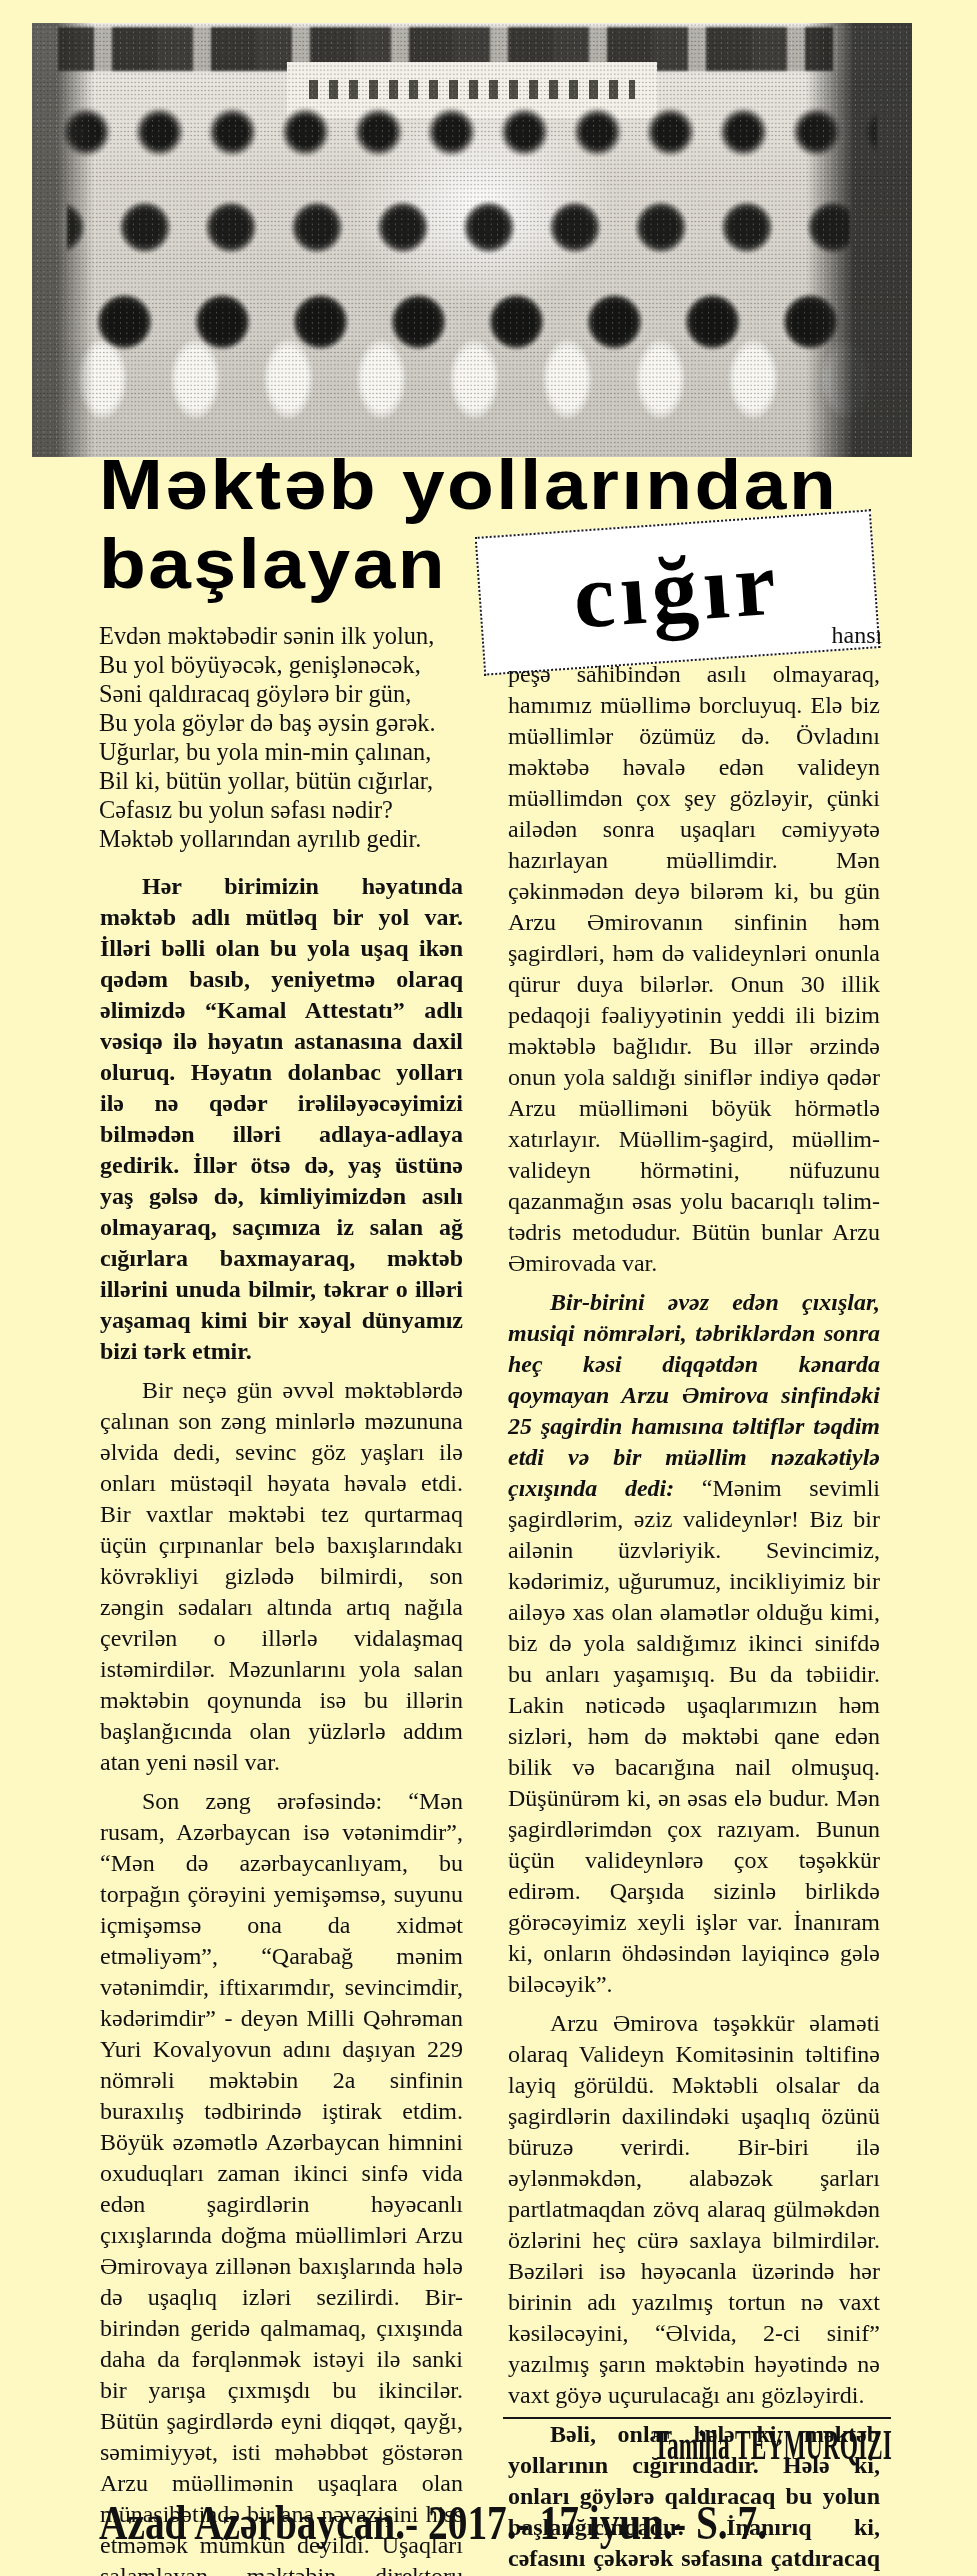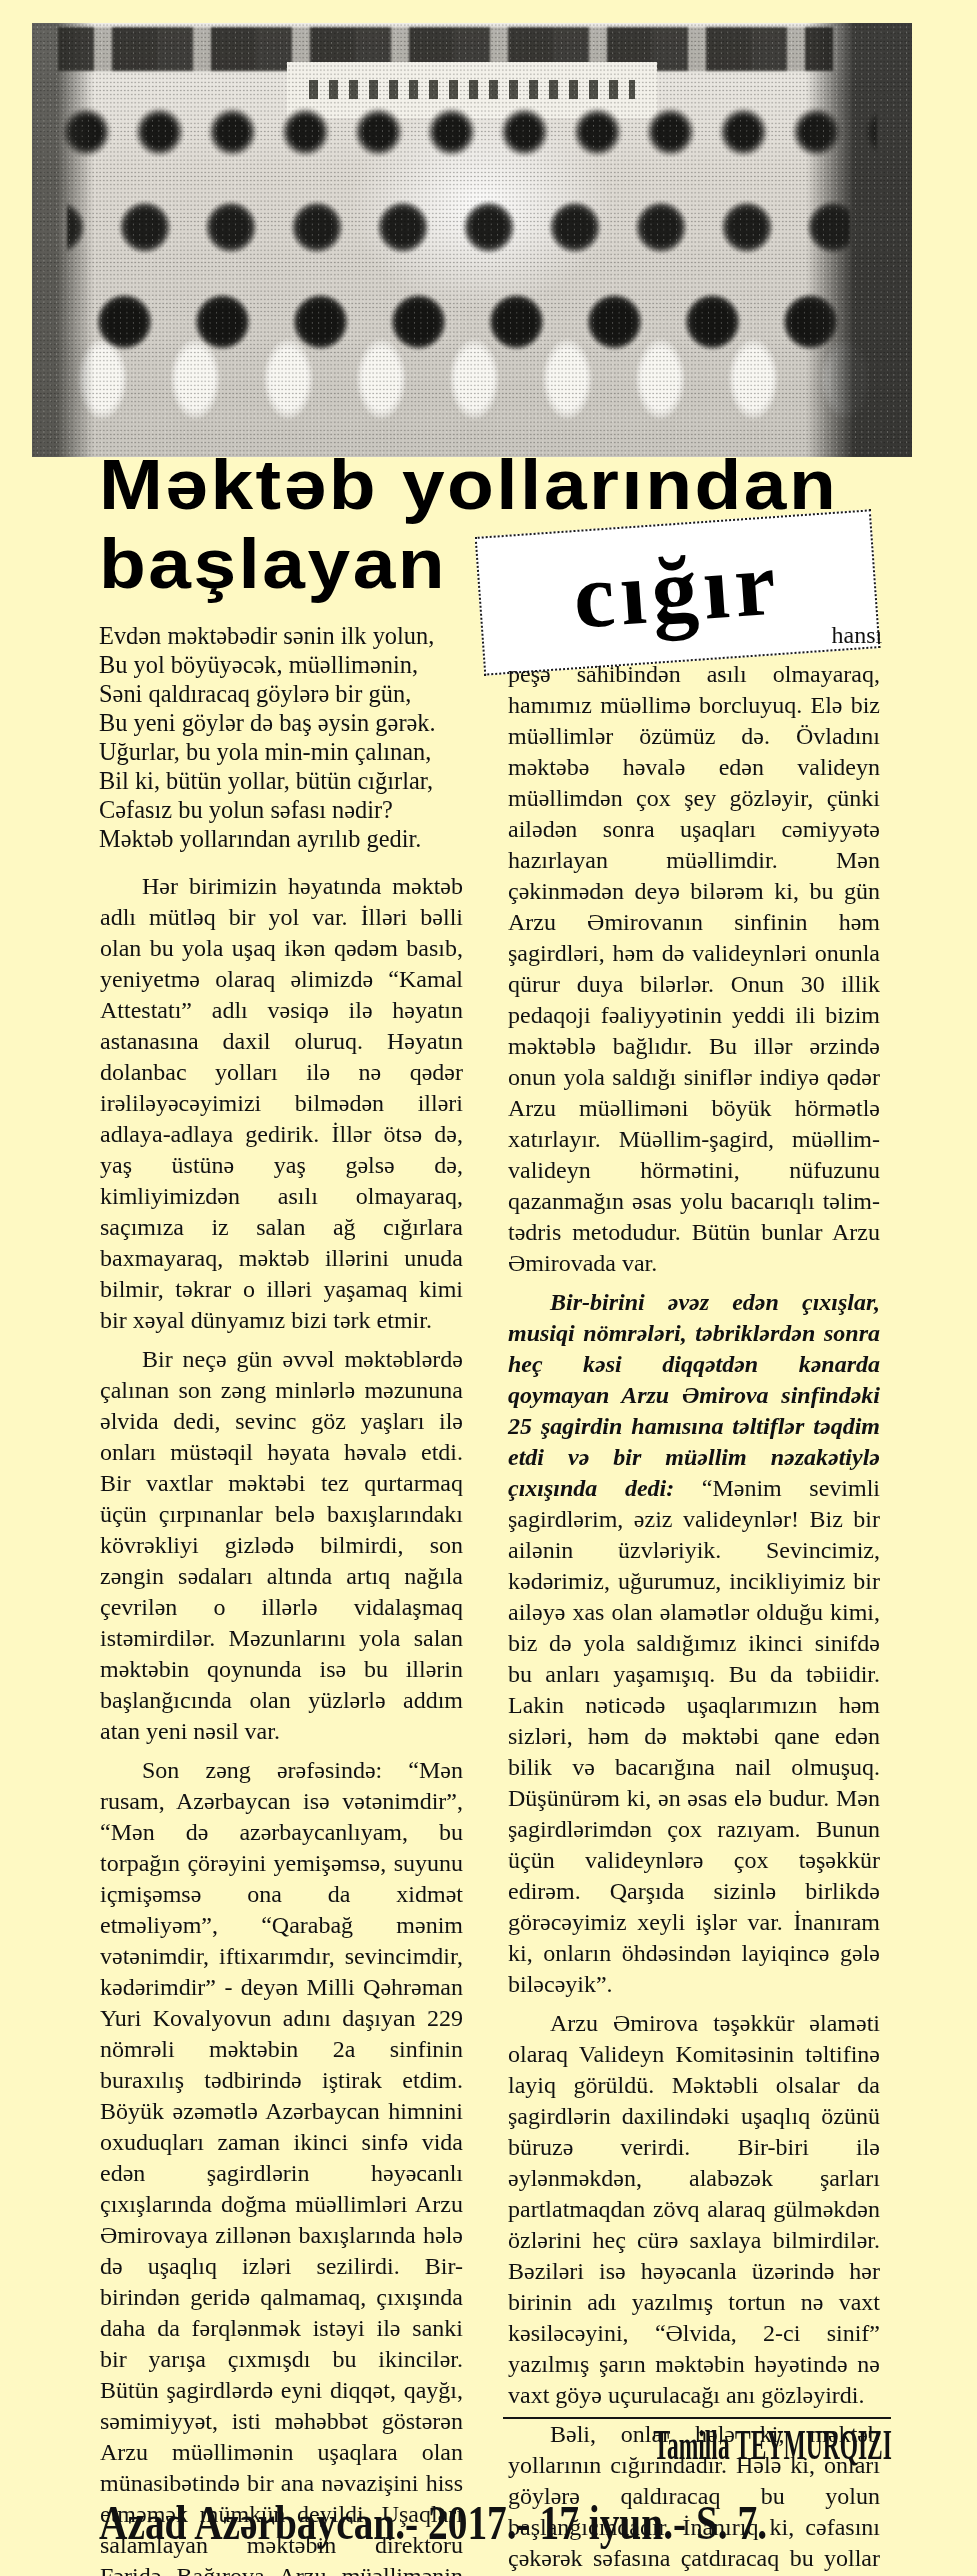--- a/index.html
+++ b/index.html
@@ -76,21 +76,21 @@
 
   
   .col { position:absolute; font-size:24px; line-height:31px; }
   .col-left  { left:92px; top:621px; width:379px; }
   .col-right { left:500px; top:620px; width:388px; }
 
   .poem { font-size:24.4px; line-height:29px; margin:0 0 17.5px 7px; }
   .poem div { white-space:nowrap; }
 
   .para { margin:8px; text-align:justify; text-indent:42px; }
-  .para.bold { font-weight:400; }
+  .para.bold { font-weight:700; }
   .para.cont { text-indent:0; }
   .bold-inline { font-weight:700;font-style:italic; }
   .lead-line { text-align:right; padding-right:5.8px; }
 
   
   .rule { position:absolute; left:503px; top:2417px; width:388px; height:0; border-top:2.3px solid #161616; }
   .byline {
     position:absolute; right:86px; top:2422px;
     font-weight:700; font-size:42px; line-height:1.1; white-space:nowrap;
     transform: scaleX(.56); transform-origin:100% 0;
@@ -122,23 +122,23 @@
   <div class="hl hl1">Məktəb yollarından</div>
   <div class="hl hl2">başlayan</div>
 
   <div class="badge-box">
     <span class="badge-text">cığır</span>
   </div>
 
   <div class="col col-left">
     <div class="poem">
       <div>Evdən məktəbədir sənin ilk yolun,</div>
-      <div>Bu yol böyüyəcək, müəllimənin,</div>
+      <div>Bu yol böyüyəcək, genişlənəcək,</div>
       <div>Səni qaldıracaq göylərə bir gün,</div>
-      <div>Bu yeni göylər də baş əysin gərək.</div>
+      <div>Bu yola göylər də baş əysin gərək.</div>
       <div>Uğurlar, bu yola min-min çalınan,</div>
       <div>Bil ki, bütün yollar, bütün cığırlar,</div>
       <div>Cəfasız bu yolun səfası nədir?</div>
       <div>Məktəb yollarından ayrılıb gedir.</div>
     </div>
     <p class="para bold">Hər birimizin həyatında məktəb adlı mütləq bir yol var. İlləri bəlli olan bu yola uşaq ikən qədəm basıb, yeniyetmə olaraq əlimizdə “Kamal Attestatı” adlı vəsiqə ilə həyatın astanasına daxil oluruq. Həyatın dolanbac yolları ilə nə qədər irəliləyəcəyimizi bilmədən illəri adlaya-adlaya gedirik. İllər ötsə də, yaş üstünə yaş gəlsə də, kimliyimizdən asılı olmayaraq, saçımıza iz salan ağ cığırlara baxmayaraq, məktəb illərini unuda bilmir, təkrar o illəri yaşamaq kimi bir xəyal dünyamız bizi tərk etmir.</p>
     <p class="para">Bir neçə gün əvvəl məktəblərdə çalınan son zəng minlərlə məzununa əlvida dedi, sevinc göz yaşları ilə onları müstəqil həyata həvalə etdi. Bir vaxtlar məktəbi tez qurtarmaq üçün çırpınanlar belə baxışlarındakı kövrəkliyi gizlədə bilmirdi, son zəngin sədaları altında artıq nağıla çevrilən o illərlə vidalaşmaq istəmirdilər. Məzunlarını yola salan məktəbin qoynunda isə bu illərin başlanğıcında olan yüzlərlə addım atan yeni nəsil var.</p>
     <p class="para">Son zəng ərəfəsində: “Mən rusam, Azərbaycan isə vətənimdir”, “Mən də azərbaycanlıyam, bu torpağın çörəyini yemişəmsə, suyunu içmişəmsə ona da xidmət etməliyəm”, “Qarabağ mənim vətənimdir, iftixarımdır, sevincimdir, kədərimdir” - deyən Milli Qəhrəman Yuri Kovalyovun adını daşıyan 229 nömrəli məktəbin 2a sinfinin buraxılış tədbirində iştirak etdim. Böyük əzəmətlə Azərbaycan himnini oxuduqları zaman ikinci sinfə vida edən şagirdlərin həyəcanlı çıxışlarında doğma müəllimləri Arzu Əmirovaya zillənən baxışlarında hələ də uşaqlıq izləri sezilirdi. Bir-birindən geridə qalmamaq, çıxışında daha da fərqlənmək istəyi ilə sanki bir yarışa çıxmışdı bu ikincilər. Bütün şagirdlərdə eyni diqqət, qayğı, səmimiyyət, isti məhəbbət göstərən Arzu müəllimənin uşaqlara olan münasibətində bir ana nəvazişini hiss etməmək mümkün deyildi. Uşaqları salamlayan məktəbin direktoru Fəridə Bağırova Arzu müəllimənin yüksək pedaqoji fəaliyyətindən danışarkən bir məqamı xüsusi olaraq vurğulayaraq dedi ki, müəllim cəmiyyətin aynasıdır. Kimliyindən,</p>
   </div>
 

